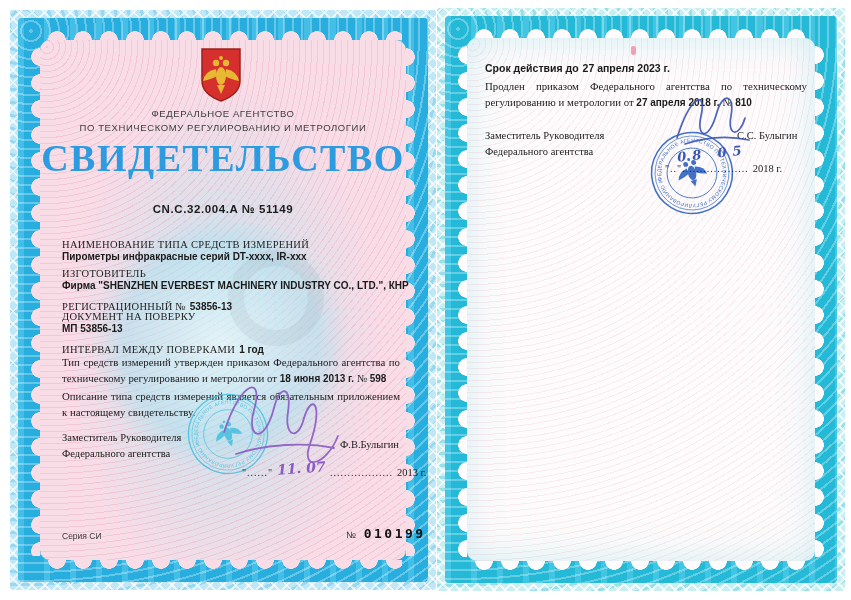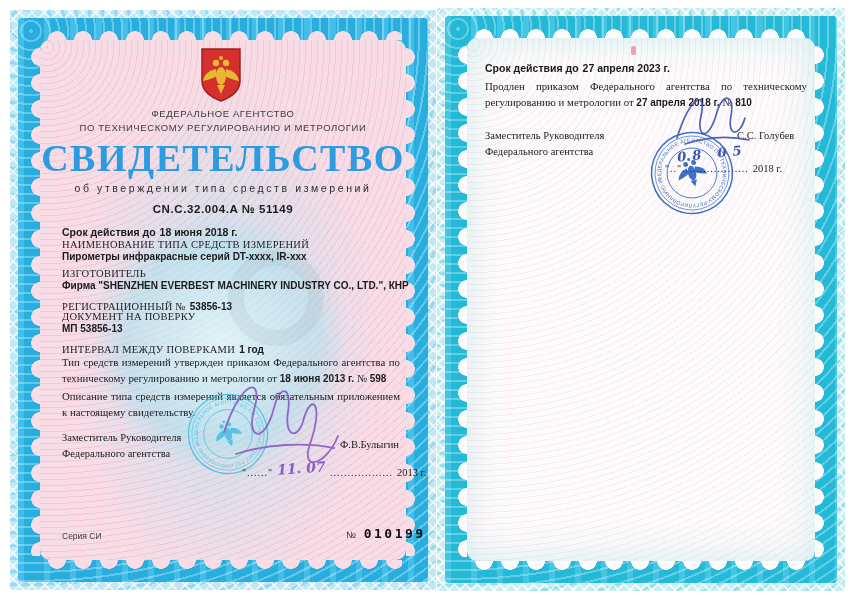--- a/index.html
+++ b/index.html
@@ -128,27 +128,22 @@
       <path d="M18 38 L26 38 L22 47 Z"></path>
     </g>
   </svg>
 
   <div class="abs center agency" style="top:97px;">
     <div>ФЕДЕРАЛЬНОЕ АГЕНТСТВО</div>
     <div>ПО ТЕХНИЧЕСКОМУ РЕГУЛИРОВАНИЮ И МЕТРОЛОГИИ</div>
   </div>
 
   <div class="abs center big-title" style="top:126px;">СВИДЕТЕЛЬСТВО</div>
-  <div class="abs center subtitle" style="top:172px;">об утверждении типа средств измерений</div>
   <div class="abs center certnum" style="top:193px;text-align:center;">CN.C.32.004.A  №  51149</div>
 
-  <div class="abs" style="left:52px; top:212px;">
-    <span class="val" style="font-size:10.5px;">Срок действия до</span>
-    <span class="val" style="font-size:10.5px;">18 июня 2018 г.</span>
-  </div>
 
   <div class="abs val" style="left:52px; top:241px;">Пирометры инфракрасные серий DT-xxxx, IR-xxx</div>
   <div class="abs lbl" style="left:52px; top:229px;">НАИМЕНОВАНИЕ ТИПА СРЕДСТВ ИЗМЕРЕНИЙ</div>
 
   <div class="abs lbl" style="left:52px; top:258px;">ИЗГОТОВИТЕЛЬ</div>
   <div class="abs val" style="left:52px; top:270px;">Фирма "SHENZHEN EVERBEST MACHINERY INDUSTRY CO., LTD.", КНР</div>
 
   <div class="abs" style="left:52px; top:286px;">
     <span class="lbl">РЕГИСТРАЦИОННЫЙ №</span>
     <span class="val">53856-13</span>
@@ -234,21 +229,21 @@
   </div>
 
   <div class="abs para" style="left:48px; top:70px; width:322px;">
     <span>Продлен приказом Федерального агентства по техническому регулированию и метрологии от </span><b>27 апреля 2018 г.</b><span> № </span><b>810</b>
   </div>
 
   <div class="abs small-serif" style="left:48px; top:120px;">
     <div>Заместитель Руководителя</div>
     <div>Федерального агентства</div>
   </div>
-  <div class="abs small-serif" style="left:300px; top:120px;">С.С. Голубев</div>
+  <div class="abs small-serif" style="left:300px; top:120px;">С.С. Булыгин</div>
 
   <svg class="sig-svg" style="left:228px; top:72px;" width="100" height="80" viewBox="0 0 100 80">
     <g fill="none" stroke="#3a55b5" stroke-width="1.7" stroke-linecap="round" opacity=".9">
       <path d="M12 58 C26 14 42 10 36 36 C31 58 44 62 52 32 C58 12 70 14 66 36 C62 56 74 58 80 38"></path>
       <path d="M20 64 C44 56 66 56 84 60"></path>
     </g>
   </svg>
 
   <svg class="stamp-svg" style="left:212px; top:122px; transform:rotate(-14deg); opacity:.9;" width="86" height="86" viewBox="0 0 100 100">
     <defs>

